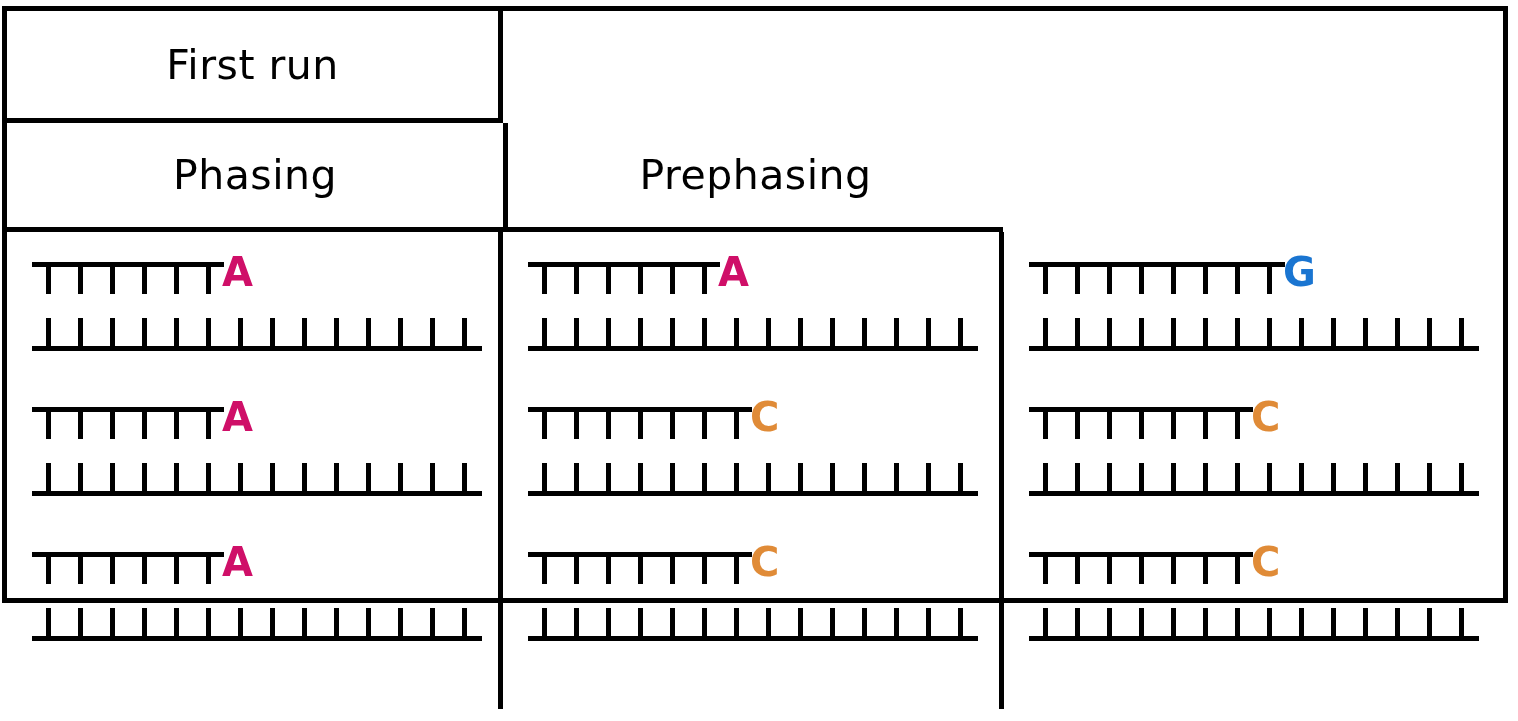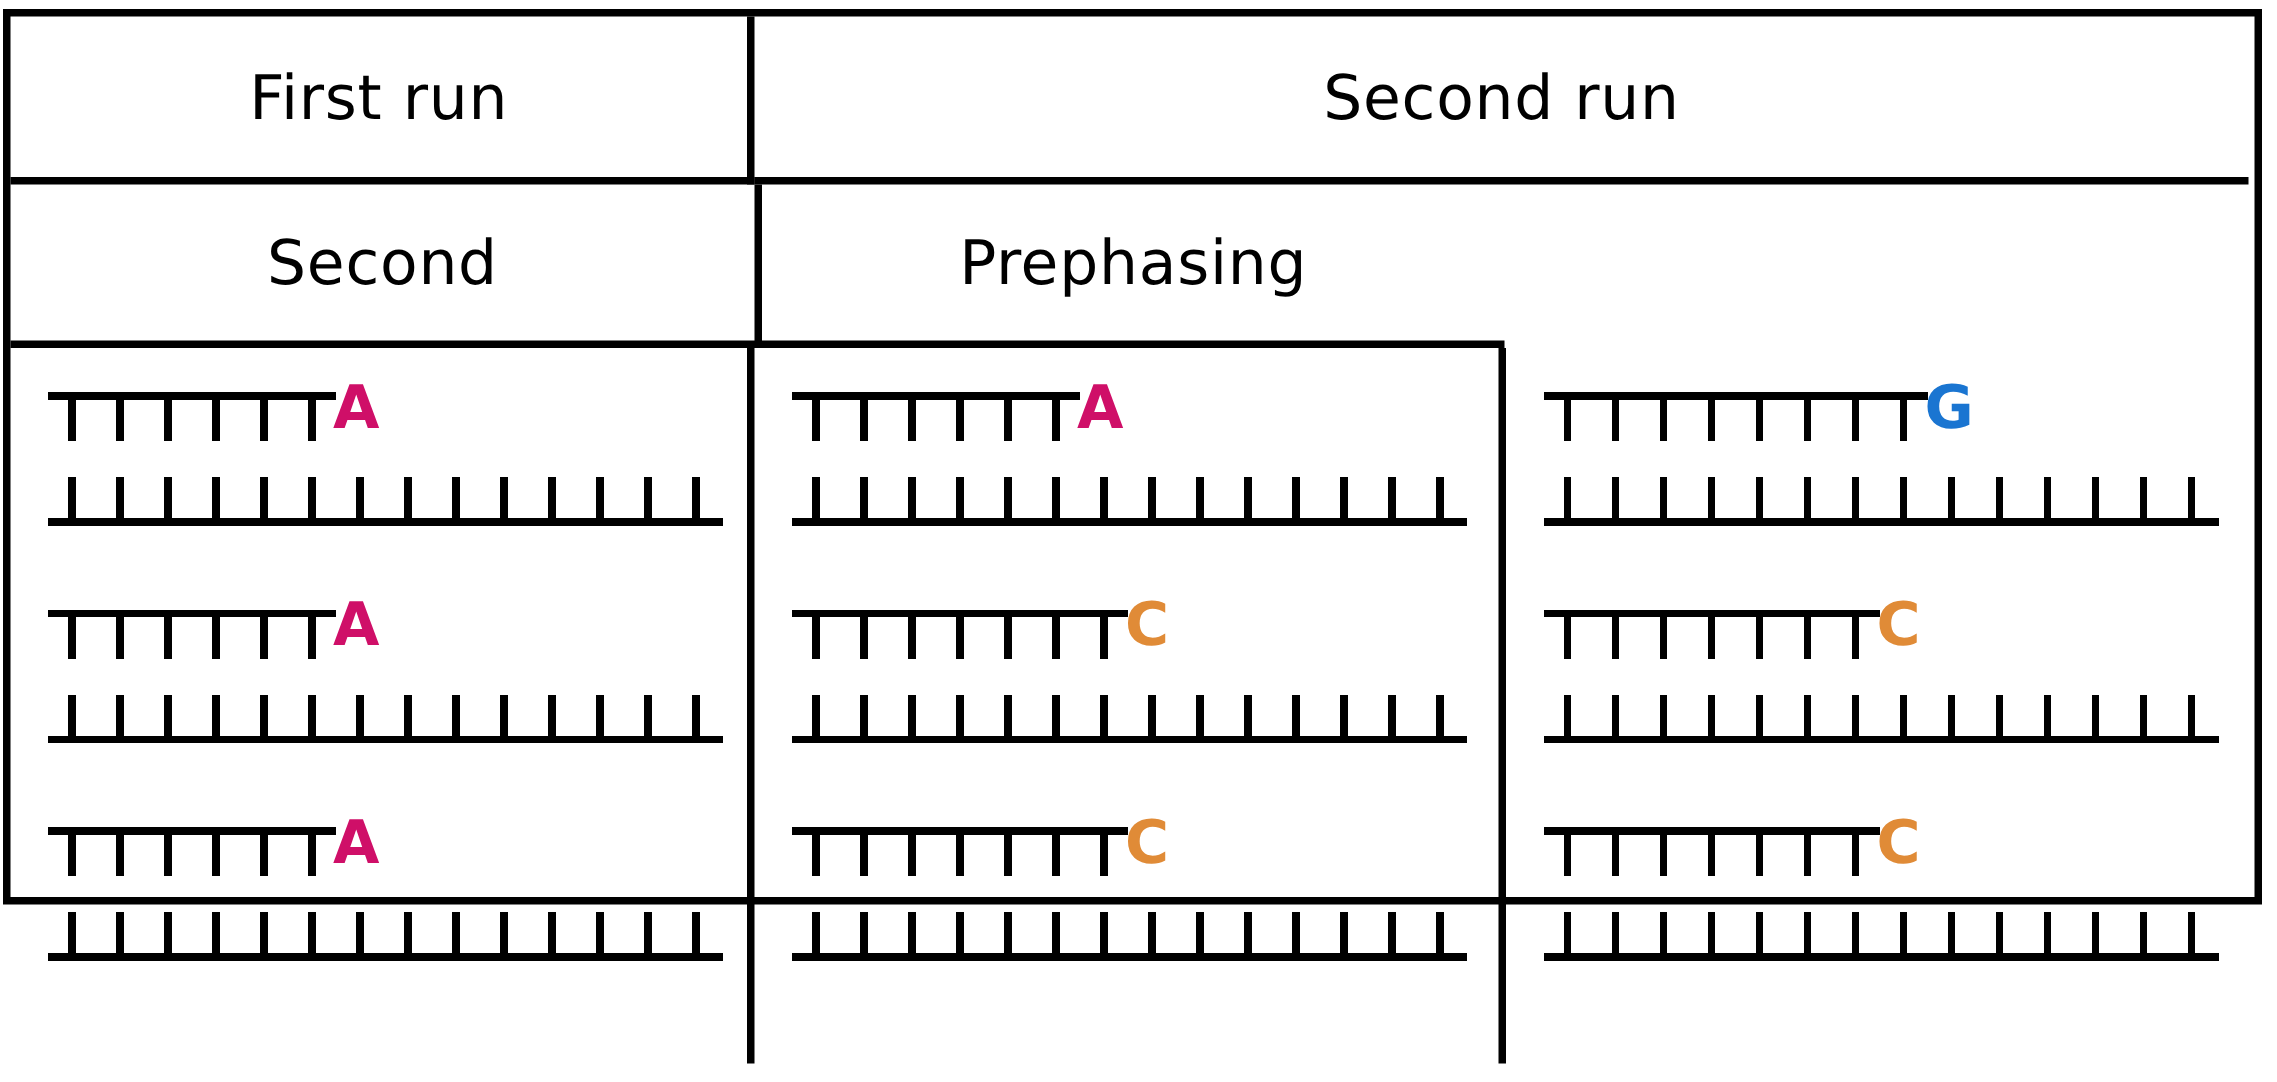--- a/index.html
+++ b/index.html
@@ -103,25 +103,24 @@
 </style>
 </head>
 <body>
 
 <div id="figure">
 
   <div class="tbl">
 
     <div class="hdr-row hdr-row-1">
       <div class="hdr-cell col1">First run</div>
-      <div class="hdr-cell span23">Second run</div>
     </div>
 
     <div class="hdr-row hdr-row-2">
-      <div class="hdr-cell col2">Second</div>
+      <div class="hdr-cell col2">Phasing</div>
       <div class="hdr-cell col3">Prephasing</div>
     </div>
 
     <div class="body-row">
       <div class="body-cell col1">
         <div class="strand-stack">
             <div class="strand-pair r0">
               <svg width="464" height="106" class="strand-svg">
                 <g>
                   <line x1="3" y1="12" x2="195" y2="12" stroke="#000000" stroke-width="5" shape-rendering="crispEdges"></line>

